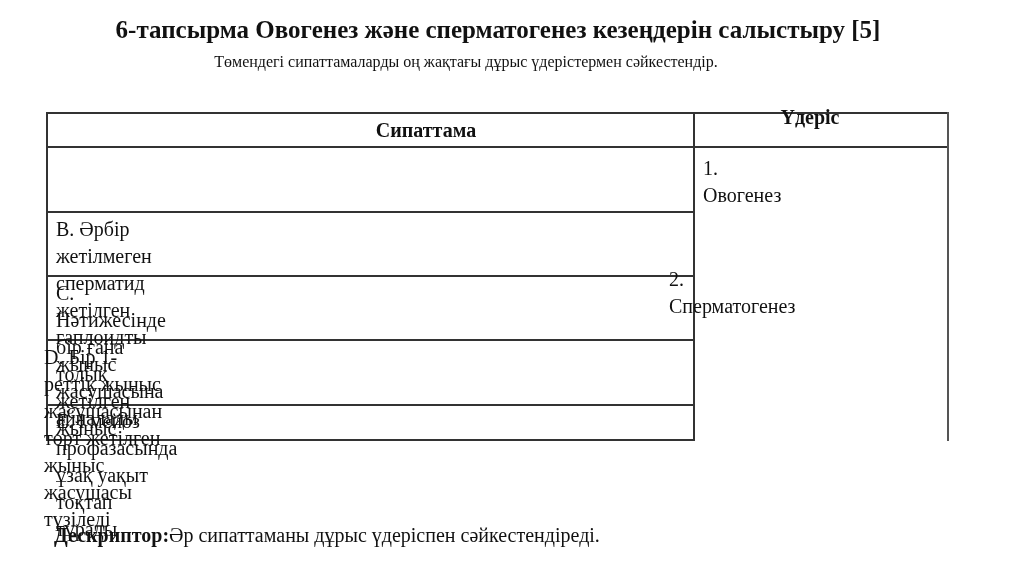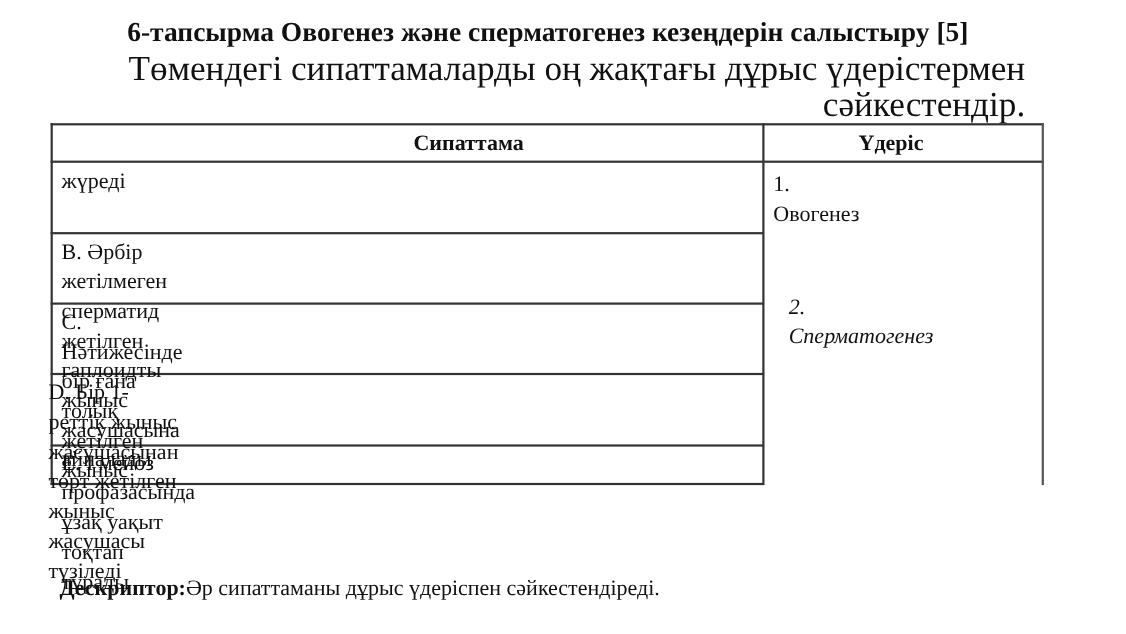--- a/index.html
+++ b/index.html
@@ -24,22 +24,22 @@
       font-weight: bold;
       font-size: 25px;
       line-height: 32px;
       letter-spacing: 0px;
     }
     .subtitle {
       position: absolute;
       left: 0;
       width: 932px;
       top: 46px;
-      text-align: right;
-      font-size: 32px;
+      text-align: center;
+      font-size: 16px;
       line-height: 32px;
     }
     .tbl {
       position: absolute;
       left: 0; top: 0;
     }
     .line {
       position: absolute;
       background: #333333;
     }
@@ -80,43 +80,42 @@
   <div class="line h" style="left:46px; top:275px; width:648px;"></div>
   <div class="line h" style="left:46px; top:339px; width:648px;"></div>
   <div class="line h" style="left:46px; top:404px; width:648px;"></div>
   <div class="line h" style="left:46px; top:439px; width:648px;"></div>
 
   <div class="line v" style="left:46px; top:112px; height:329px;"></div>
   <div class="line v" style="left:693px; top:112px; height:329px;"></div>
   <div class="line v" style="left:947px; top:112px; height:329px; background:#555;"></div>
 
   <div class="head-text" style="left:47px; width:758px; top:113px;">Сипаттама</div>
-  <div class="head-text" style="left:695px; width:230px; top:113px;">Үдеріс</div>
+  <div class="head-text" style="left:695px; width:230px; top:100px;">Үдеріс</div>
 
   <div class="cell-text" style="left:56px; top:152px;">
-    <div>жүреді</div>
   </div>
   <div class="cell-text" style="left:56px; top:216px;">
     <div>B. Әрбір жетілмеген сперматид жетілген гаплоидты</div>
     <div>жыныс жасушасына айналады</div>
   </div>
   <div class="cell-text" style="left:56px; top:264px;margin-top:16px;">
     <div>C. Нәтижесінде бір ғана толық жетілген жыныс</div>
   </div>
   <div class="cell-text" style="left:44px; top:344px;">
     <div>D. Бір 1-реттік жыныс жасушасынан төрт жетілген</div>
     <div>жыныс жасушасы түзіледі</div>
   </div>
   <div class="cell-text" style="left:56px; top:408px;">
     <div>E. I мейоз профазасында ұзақ уақыт тоқтап тұрады</div>
   </div>
 
   <div class="cell-text" style="left:703px; top:155px;">
     <span>1.</span><span style="display:inline-block; width:20px;"></span><span>Овогенез</span>
   </div>
-  <div class="cell-text" style="left:717px; top:266px;font-style:italic;">
+  <div class="cell-text" style="left:669px; top:266px;">
     <span>2.</span><span style="display:inline-block; width:6px;"></span><span>Сперматогенез</span>
   </div>
 </div>
 
 <div class="desc">
   <b>Дескриптор:</b><span>Әр сипаттаманы дұрыс үдеріспен сәйкестендіреді.</span>
 </div>
 
 </body></html>

